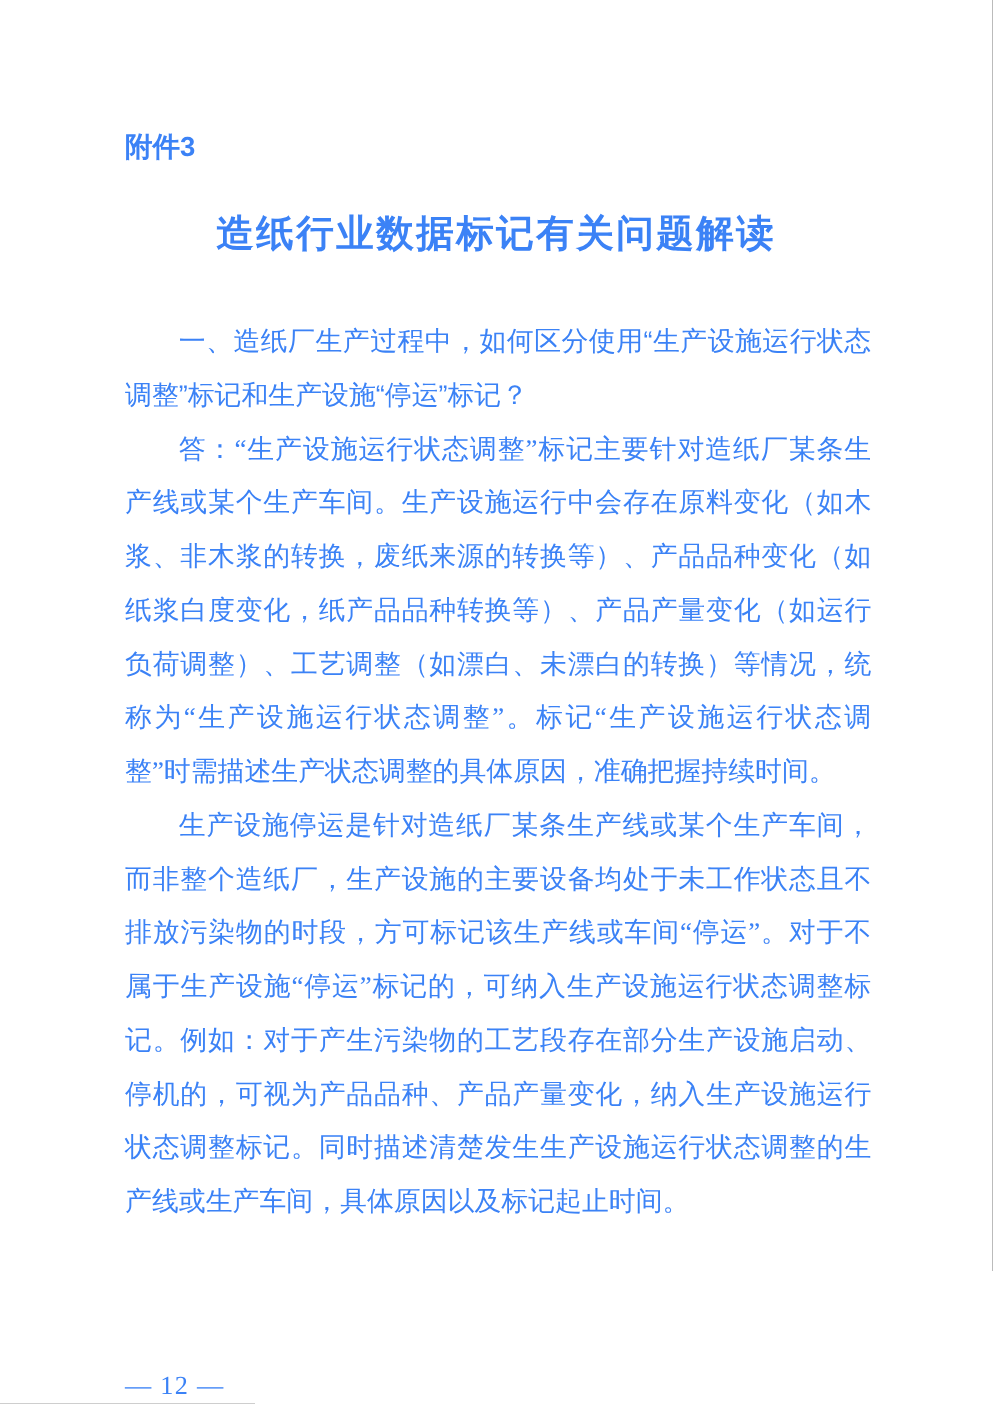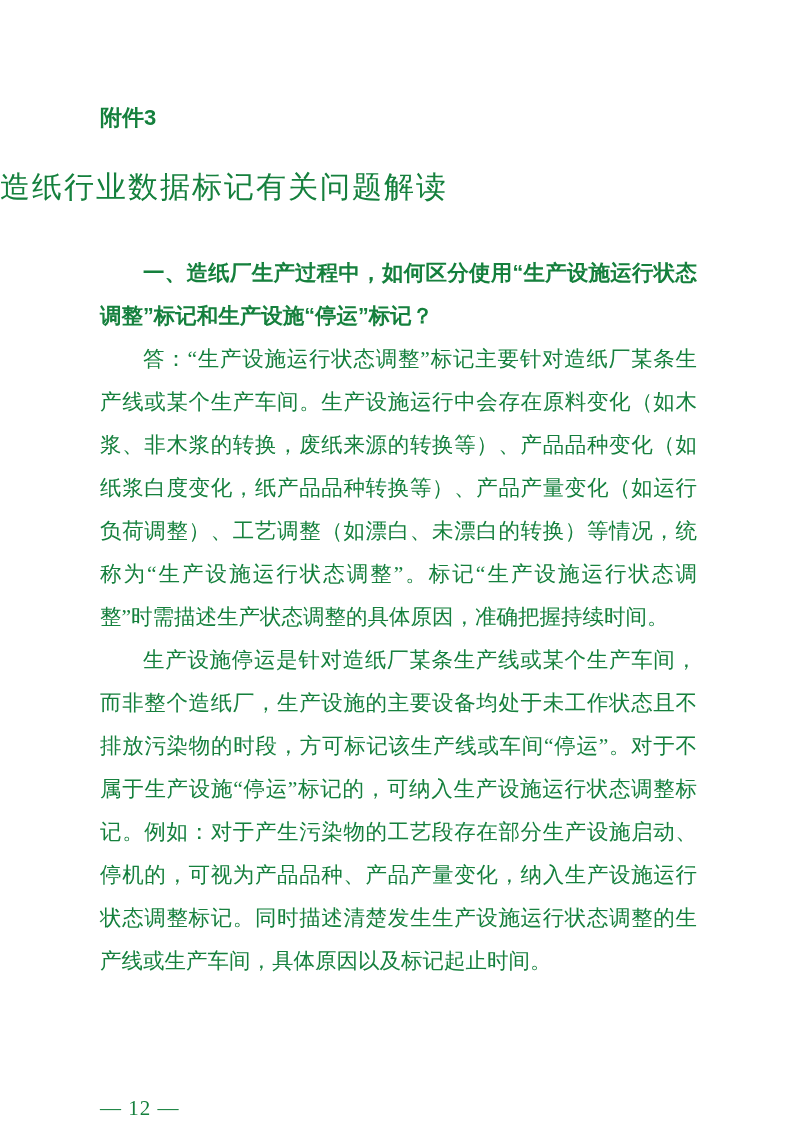--- a/index.html
+++ b/index.html
@@ -3,57 +3,58 @@
 <meta charset="utf-8">
 <style>
   * { margin: 0; padding: 0; box-sizing: border-box; }
   html, body { background: #888; }
   .page {
     position: relative;
     width: 794px;
     height: 1123px;
     margin: 0 auto;
     background: #ffffff;
-    color: #15803d;
+    color: #3b82f6;
     font-family: "Liberation Serif", "DejaVu Serif", serif;
     overflow: hidden;
   }
   .attachment-label {
     position: absolute;
     top: 103px;
     left: 100px;
     font-size: 22px;
     font-weight: bold;
     font-family: "Liberation Sans", "DejaVu Sans", sans-serif;
   }
   .doc-title {
     position: absolute;
     top: 167px;
     left: 0;
     width: 100%;
+    text-align: center;
     font-size: 30px;
-    font-weight: normal;
+    font-weight: bold;
     letter-spacing: 2px;
     font-family: "Liberation Sans", "DejaVu Sans", sans-serif;
   }
   .doc-body {
     position: absolute;
     top: 252px;
     left: 100px;
     width: 597px;
     font-size: 21.5px;
     line-height: 43px;
     text-align: justify;
     text-justify: inter-character;
   }
   .doc-body p {
     text-indent: 2em;
   }
   .doc-body p.question {
-    font-weight: bold;
+    font-weight: normal;
     font-family: "Liberation Sans", "DejaVu Sans", sans-serif;
   }
   .page-number {
     position: absolute;
     left: 100px;
     top: 1096px;
     font-size: 21px;
     letter-spacing: 1px;
   }
 </style>

